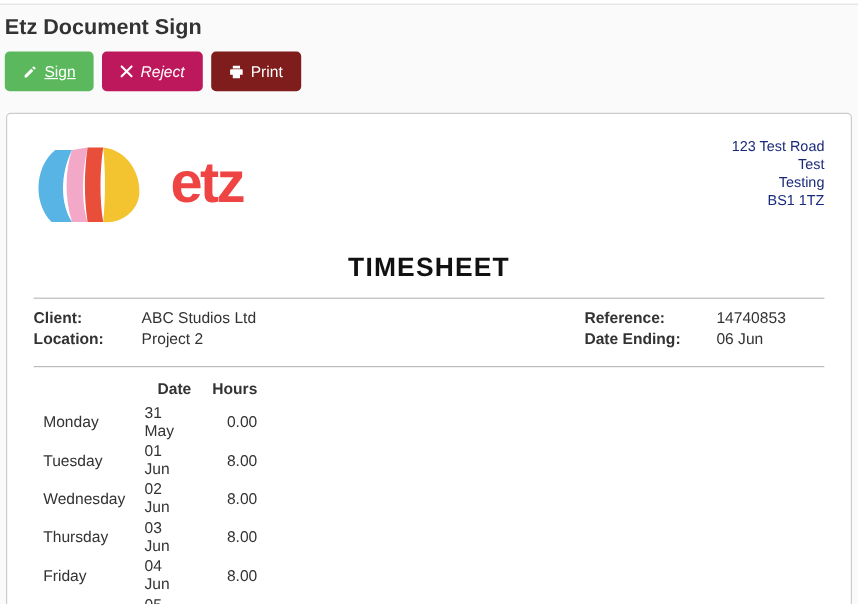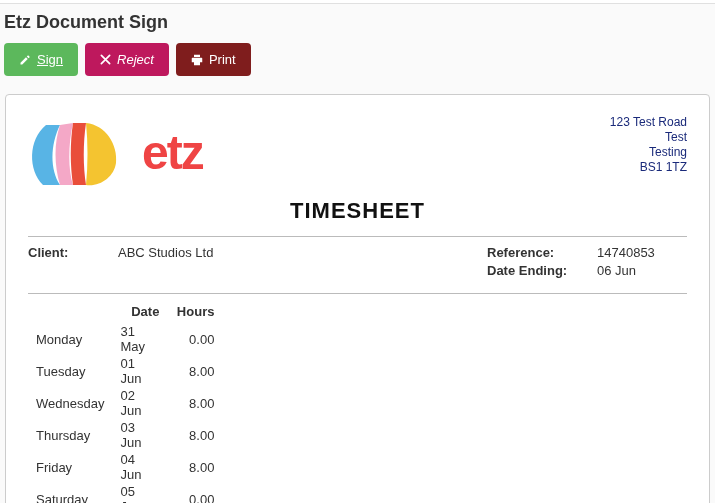--- a/index.html
+++ b/index.html
@@ -73,21 +73,21 @@
     font-weight: normal;
     font-size: 12px;
     line-height: 1.25;
   }
   .doc-title {
     text-align: center;
     font-size: 22px;
     font-weight: 900;
     letter-spacing: 1px;
     color: #111;
-    margin-top: 8px;
+    margin-top: 20px;
     margin-bottom: 12px;
   }
   hr.rule {
     border: none;
     border-top: 1px solid #bbb;
     margin: 4px 0 8px 0;
   }
   .meta-row {
     display: flex;
     justify-content: space-between;
@@ -179,20 +179,24 @@
   <div class="doc-title">TIMESHEET</div>
 
   <hr class="rule">
 
   <div class="meta-row">
     <div class="meta-left">
       <div class="line">
         <span class="lbl">Client:</span>
         <span>ABC Studios Ltd</span>
       </div>
+      <div class="line">
+        <span class="lbl">Location:</span>
+        <span>Project 2</span>
+      </div>
     </div>
     <div class="meta-right">
       <div class="line">
         <span class="lbl">Reference:</span>
         <span class="val">14740853</span>
       </div>
       <div class="line">
         <span class="lbl">Date Ending:</span>
         <span class="val">06 Jun</span>
       </div>

